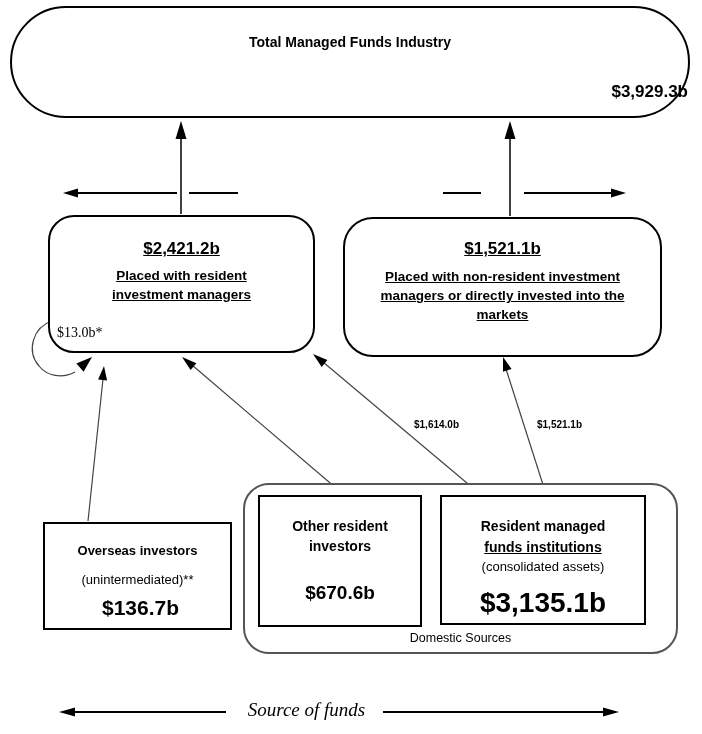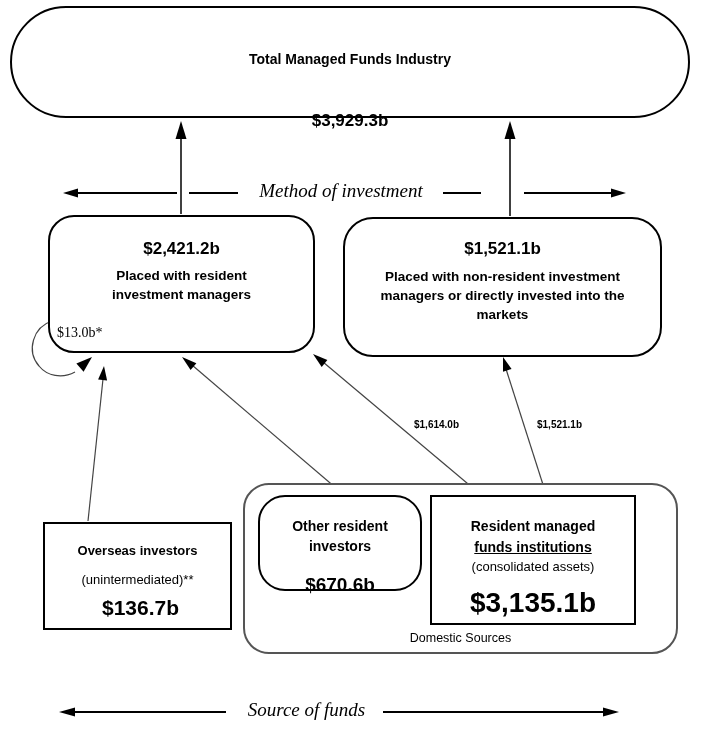--- a/index.html
+++ b/index.html
@@ -5,21 +5,21 @@
   html,body{margin:0;padding:0;background:#fff;}
   #canvas{
     position:relative;width:702px;height:734px;background:#ffffff;overflow:hidden;
     font-family:"Liberation Sans",sans-serif;color:#000;
   }
   .abs{position:absolute;box-sizing:border-box;}
   .box{
     position:absolute;box-sizing:border-box;border:2px solid #000;background:#fff;
     text-align:center;
   }
-  .rounded{border-radius:28px;}
+  .rounded{border-radius:28px;text-decoration:underline;}
   .stadium{border-radius:56px;}
   .gray-border{border:2px solid #555;}
   .title-sm{font-size:14px;font-weight:bold;line-height:16px;}
   .val-lg{font-size:17px;font-weight:bold;}
   .val-xl{font-size:28px;font-weight:bold;}
   .body-b{font-size:13.5px;font-weight:bold;line-height:19px;text-align:center;}
   .body-r{font-size:13px;font-weight:normal;}
   .axis-label{
     font-family:"Liberation Serif",serif;font-style:italic;font-size:19px;
     text-align:center;white-space:nowrap;
@@ -85,25 +85,24 @@
       <polygon class="head" points="503,357 511.6,368.9 503,371.7"></polygon>
     </g>
 
     <g>
       <path class="thin-line" d="M 52,321 C 33,327 26,351 39,366 C 47,376 62,379 75,372"></path>
       <polygon class="head" points="92,357 83.6,371.7 76.4,363.5"></polygon>
     </g>
   </svg>
 
   <div class="box stadium" style="left:10px;top:6px;width:680px;height:112px;">
-    <div class="title-sm" style="margin-top:43px;">Total Managed Funds Industry</div>
-    <div class="val-lg" style="margin-top:44px;">$3,929.3b</div>
+    <div class="title-sm" style="margin-top:26px;">Total Managed Funds Industry</div>
+    <div class="val-lg" style="margin-top:32px;text-align:right;">$3,929.3b</div>
   </div>
 
-  <div class="abs axis-label" style="left:234px;top:180px;width:214px;">Method of investment</div>
 
   <div class="box rounded" style="left:48px;top:215px;width:267px;height:138px;border-radius:26px;">
     <div class="val-lg" style="margin-top:22px;">$2,421.2b</div>
     <div class="body-b" style="margin-top:7px;">Placed with resident</div>
     <div class="body-b">investment managers</div>
   </div>
 
   <div class="abs loop-label" style="left:57px;top:325px;">$13.0b*</div>
 
   <div class="box rounded" style="left:343px;top:217px;width:319px;height:140px;border-radius:30px;">
@@ -117,27 +116,27 @@
   <div class="abs flow-label" style="left:537px;top:419px;">$1,521.1b</div>
 
   <div class="box" style="left:43px;top:522px;width:189px;height:108px;">
     <div class="body-r" style="margin-top:19px;font-weight:600;">Overseas investors</div>
     <div class="body-r" style="margin-top:14px;">(unintermediated)**</div>
     <div class="val-xl" style="margin-top:9px;font-size:21px;padding-left:6px;">$136.7b</div>
   </div>
 
   <div class="box gray-border" style="left:243px;top:483px;width:435px;height:171px;border-radius:26px;"></div>
 
-  <div class="box" style="left:258px;top:495px;width:164px;height:96px;border-radius:27px;">
+  <div class="box" style="left:258px;top:495px;width:164px;height:132px;">
     <div class="body-b" style="margin-top:19px;font-size:14px;line-height:20px;">Other resident</div>
     <div class="body-b" style="font-size:14px;line-height:20px;">investors</div>
-    <div class="val-xl" style="margin-top:18px;font-size:19px;">$670.6b</div>
+    <div class="val-xl" style="margin-top:26px;font-size:19px;">$670.6b</div>
   </div>
 
-  <div class="box" style="left:430px;top:495px;width:206px;height:130px;">
+  <div class="box" style="left:440px;top:495px;width:206px;height:130px;">
     <div class="body-b" style="margin-top:19px;font-size:14px;line-height:21px;">Resident managed</div>
     <div class="body-b" style="font-size:14px;line-height:21px;text-decoration:underline;">funds institutions</div>
     <div class="body-r" style="line-height:18px;">(consolidated assets)</div>
     <div class="val-xl" style="margin-top:11px;">$3,135.1b</div>
   </div>
 
   <div class="abs body-r" style="left:243px;top:631px;width:435px;text-align:center;font-size:12.5px;">Domestic Sources</div>
 
   <div class="abs axis-label" style="left:244px;top:699px;width:125px;">Source of funds</div>
 

